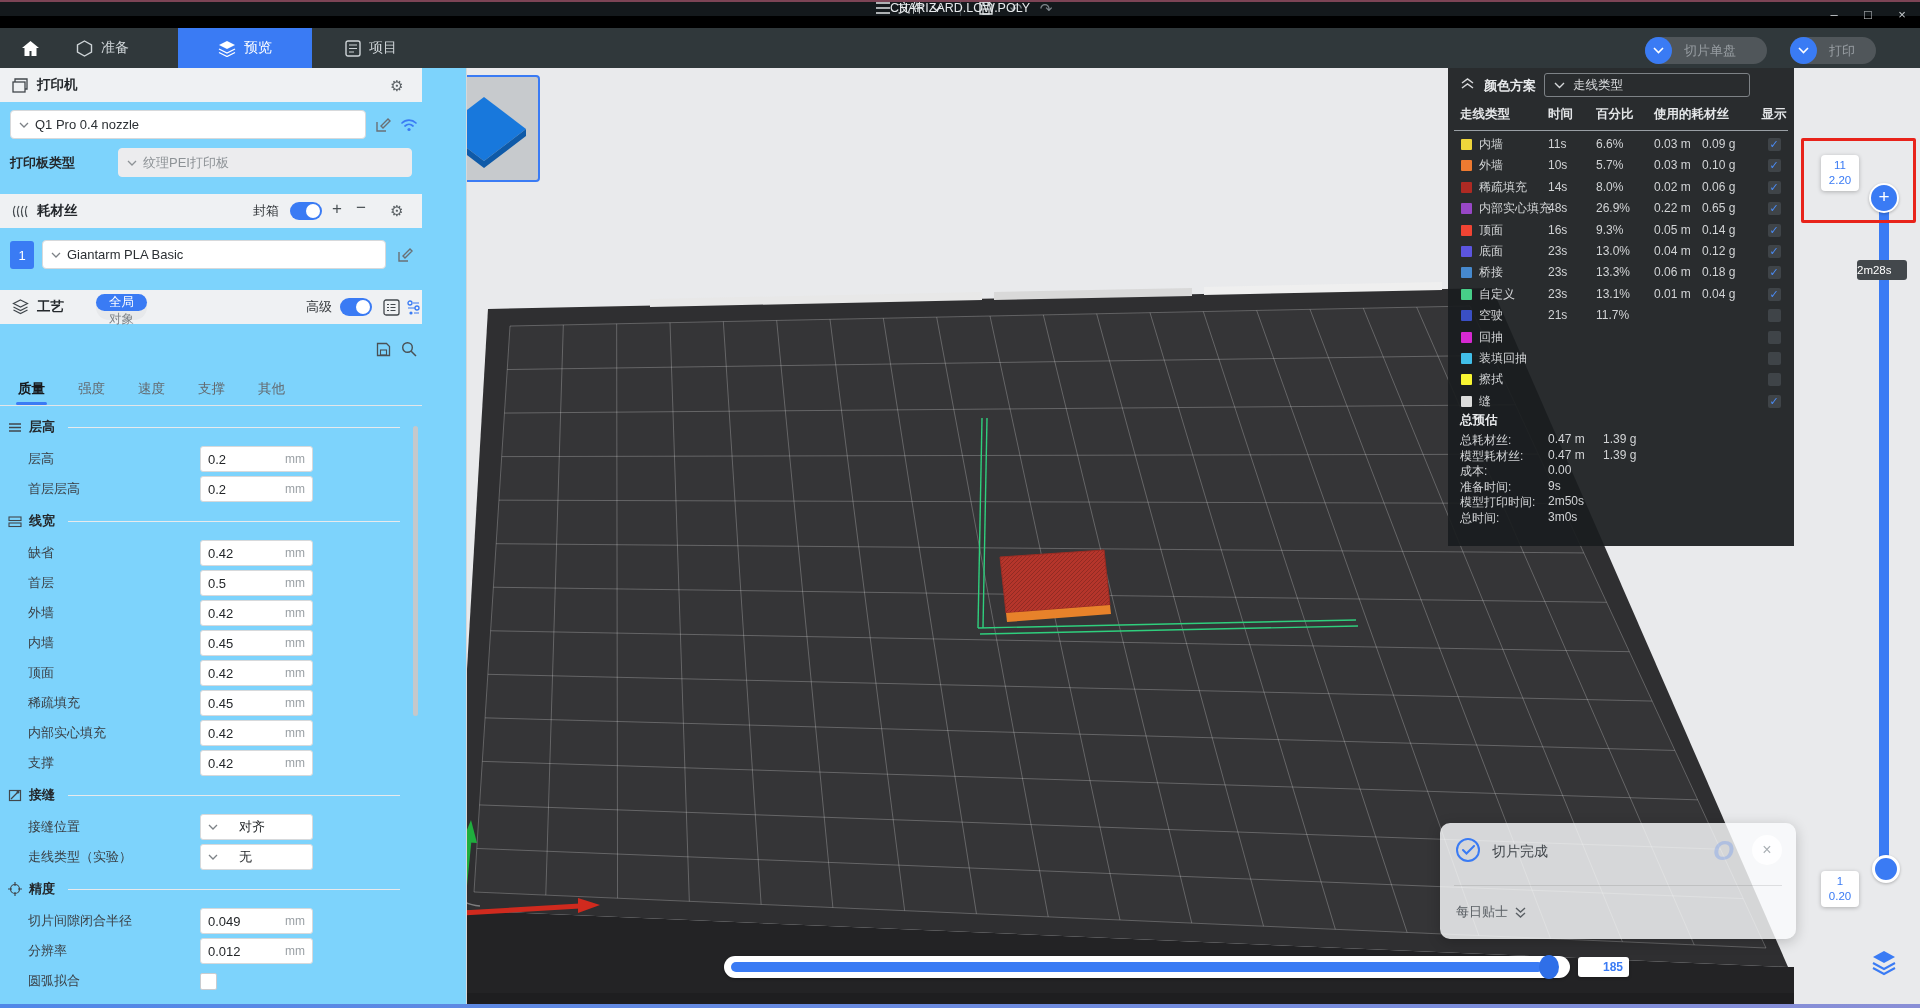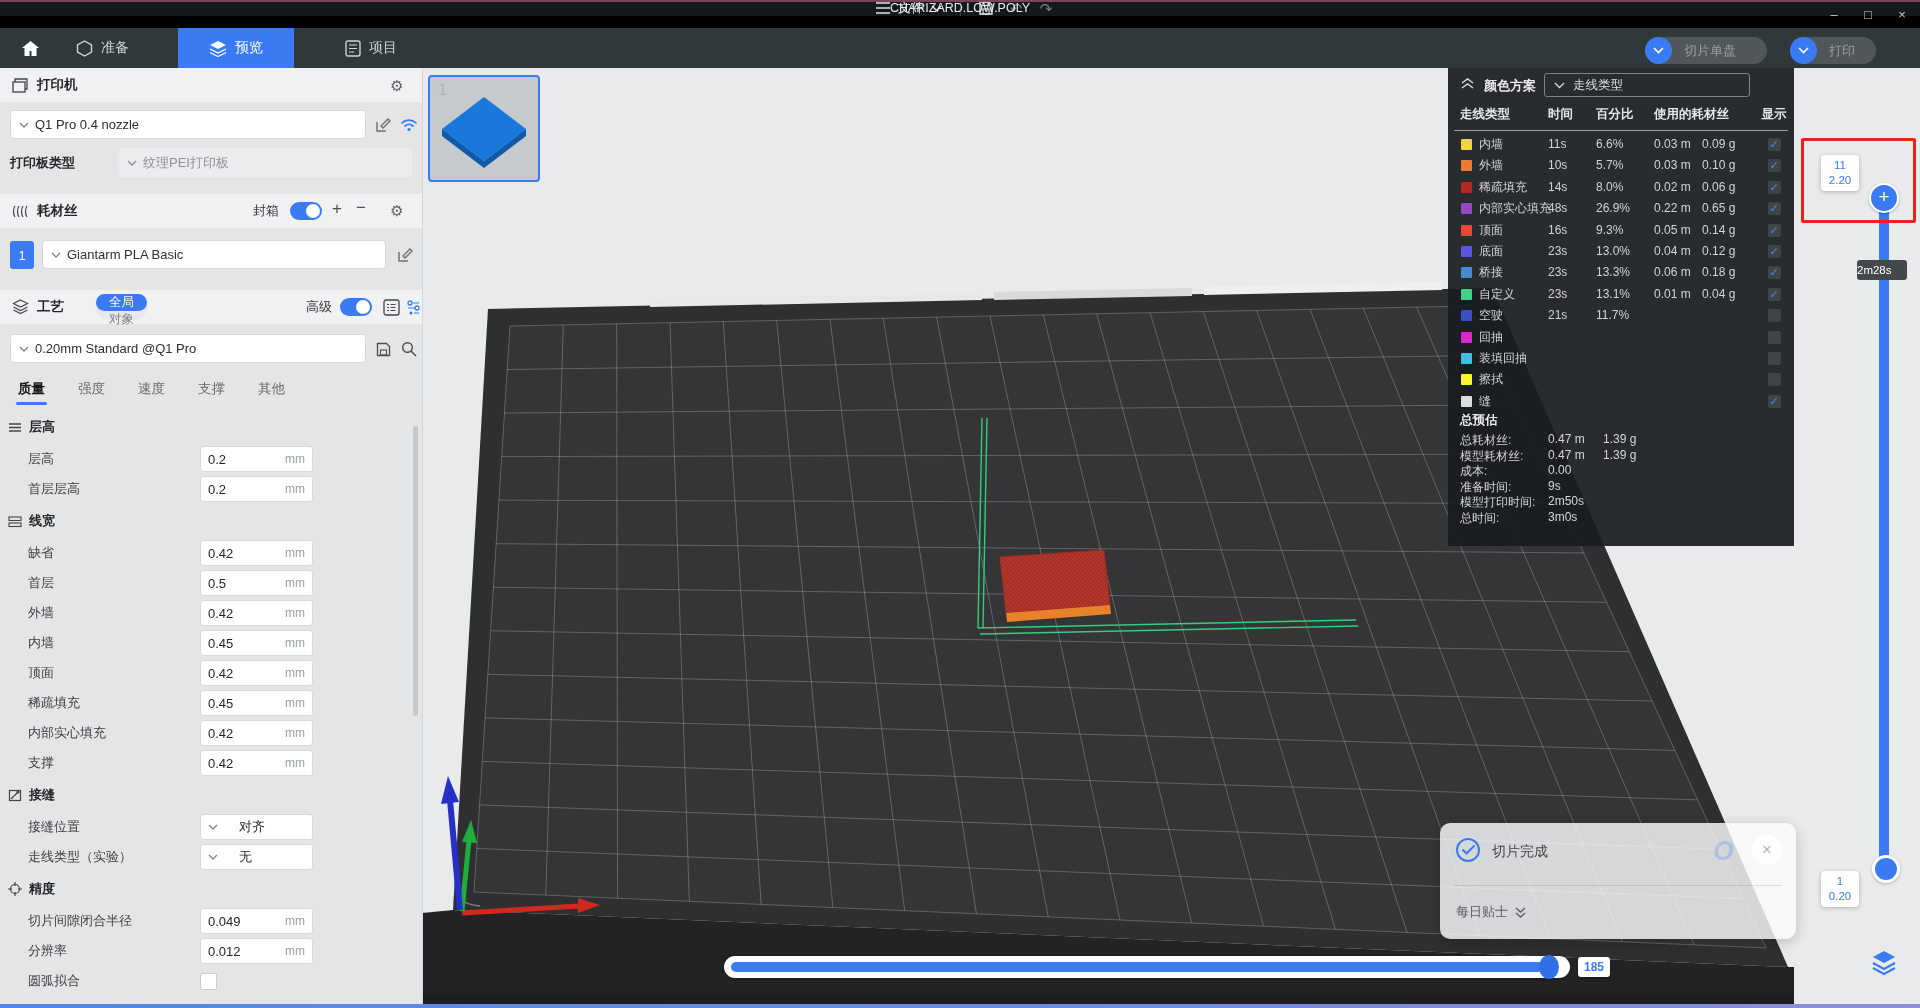--- a/index.html
+++ b/index.html
@@ -21,22 +21,22 @@
   #winctl{position:absolute;right:8px;top:0;height:28px;display:flex;align-items:center;gap:14px;color:#c6cbce;font-size:13px;z-index:31;}
   #winctl div{width:20px;text-align:center;cursor:default;}
   
   #tabbar{position:absolute;left:0;top:28px;width:1920px;height:40px;background:#30383b;z-index:29;color:#ced4d7;}
   .ttab{position:absolute;top:0;height:40px;display:flex;align-items:center;gap:8px;font-size:14px;}
   .ttab.active{background:#3a7bf4;color:#fff;justify-content:center;}
   .actbtn{position:absolute;top:37px;height:27px;border-radius:14px;background:#50565a;display:flex;align-items:center;z-index:29;}
   .actbtn .cir{width:27px;height:27px;border-radius:50%;background:#3a7bf4;display:flex;align-items:center;justify-content:center;}
   .actbtn .albl{color:#989ea3;font-size:13px;padding:0 15px 0 12px;white-space:nowrap;}
   
-  #leftpanel{position:absolute;left:0;top:68px;width:422px;height:940px;background:#e5e5e5;z-index:10;
-             border-right:1px solid #d6d8da;overflow:hidden;}
+  #leftpanel{position:absolute;left:0;top:68px;width:422px;height:940px;background:#7dd3fc;z-index:10;
+             border-right:1px solid #d6d8da;overflow:hidden;padding-left:44px;}
   .phead{position:absolute;left:0;width:422px;height:34px;background:#eff1f3;display:flex;align-items:center;gap:8px;padding-left:12px;box-sizing:border-box;}
   .phead b{font-size:13.5px;color:#24282c;}
   .combo{position:absolute;background:#fff;border:1px solid #d7d9db;border-radius:4px;display:flex;align-items:center;gap:6px;
          padding:0 8px;box-sizing:border-box;font-size:13px;color:#2b2f33;}
   .combo.gray{background:#ececee;border-color:#ececee;color:#8d9296;}
   .chev{flex:0 0 auto;}
   .iconbtn{position:absolute;width:22px;height:22px;display:flex;align-items:center;justify-content:center;}
   .gear{font-size:15px;color:#5c6266;line-height:1;}
   .toggle{width:32px;height:18px;border-radius:9px;background:#3a7bf4;position:relative;display:inline-block;}
   .toggle::after{content:"";position:absolute;right:2px;top:2px;width:14px;height:14px;border-radius:50%;background:#fff;}
@@ -105,21 +105,21 @@
   #vtip-bot{left:1821px;top:871px;}
   #timetip{position:absolute;left:1857px;top:260px;width:50px;height:20px;background:#43484c;color:#fff;font-size:11.5px;
            border-radius:3px;text-align:left;line-height:20px;z-index:8;}
   #redbox{position:absolute;left:1801px;top:138px;width:109px;height:79px;border:3px solid #e8231a;border-radius:2px;z-index:25;}
   #layersbtn{position:absolute;left:1870px;top:948px;width:28px;height:28px;z-index:7;}
   
   #htrack{position:absolute;left:724px;top:956px;width:846px;height:22px;background:#fff;border-radius:11px;z-index:6;box-shadow:0 1px 3px rgba(0,0,0,.35);}
   #hfill{position:absolute;left:7px;top:6px;width:812px;height:10px;background:#3a7bf4;border-radius:5px;}
   #hhandle{position:absolute;left:815px;top:-1px;width:20px;height:24px;background:#2f6fe8;border-radius:50%;}
   #hlabel{position:absolute;left:1578px;top:957px;width:32px;height:20px;background:#fff;border-radius:3px;z-index:6;
-          color:#3a7bf4;font-size:12px;font-weight:700;text-align:center;line-height:20px;box-shadow:0 1px 3px rgba(0,0,0,.3);}
+          color:#3a7bf4;font-size:12px;font-weight:700;text-align:center;line-height:20px;box-shadow:0 1px 3px rgba(0,0,0,.3);padding-left:19px;}
   
   #notif{position:absolute;left:1440px;top:823px;width:356px;height:116px;background:rgba(250,251,252,0.82);border-radius:10px;
          box-shadow:0 3px 14px rgba(0,0,0,.2);z-index:9;}
   #notif .ckc{position:absolute;left:16px;top:15px;width:24px;height:24px;border-radius:50%;border:2.5px solid #3a7bf4;box-sizing:border-box;
               display:flex;align-items:center;justify-content:center;}
   #notif .ntitle{position:absolute;left:52px;top:20px;font-size:14px;color:#43484d;}
   #notif .nlogo{position:absolute;right:62px;top:13px;font-size:27px;font-weight:700;color:rgba(90,140,245,0.3);font-style:italic;}
   #notif .nclose{position:absolute;right:14px;top:12px;width:30px;height:30px;border-radius:50%;background:rgba(255,255,255,0.85);
                  color:#aab0b5;font-size:16px;text-align:center;line-height:30px;}
   #notif .ndiv{position:absolute;left:14px;right:14px;top:62px;height:1px;background:rgba(0,0,0,0.1);}
@@ -168,21 +168,21 @@
     <svg width="19" height="17">
         <path d="M9.5 1L1 8h2.5v8h5v-5h2v5h5V8H18z" fill="#fff"></path>
       </svg>
   </div>
   <div class="ttab" style="left:76px;">
     <svg width="17" height="17">
         <path d="M8.5 1l7 4v7l-7 4-7-4V5z" fill="none" stroke="#ced4d7" stroke-width="1.4"></path>
       </svg>
     <span>准备</span>
   </div>
-  <div class="ttab active" style="left:178px;width:116px;">
+  <div class="ttab active" style="left:178px;width:134px;">
     <svg width="18" height="17">
         <path d="M9 1l8 4-8 4-8-4z" fill="#fff"></path>
         <path d="M1 9l8 4 8-4M1 12.5l8 4 8-4" fill="none" stroke="#fff" stroke-width="1.3"></path>
       </svg>
     <span>预览</span>
   </div>
   <div class="ttab" style="left:345px;">
     <svg width="16" height="17">
         <rect x="1" y="1" width="14" height="15" rx="2" fill="none" stroke="#ced4d7" stroke-width="1.4"></rect>
         <path d="M4 5h8M4 8.5h8M4 12h5" stroke="#ced4d7" stroke-width="1.2"></path>
@@ -295,26 +295,20 @@
   </div>
   <div class="iconbtn" style="left:402px;top:228px;">
     <svg width="17" height="17">
         <circle cx="5" cy="4" r="2" fill="none" stroke="#3a7bf4" stroke-width="1.3"></circle>
         <circle cx="12" cy="9" r="2" fill="none" stroke="#3a7bf4" stroke-width="1.3"></circle>
         <circle cx="6" cy="14" r="1.6" fill="#3a7bf4"></circle>
         <path d="M8 4h6M3 9h7M9 14h5" stroke="#3a7bf4" stroke-width="1.1"></path>
       </svg>
   </div>
 
-  <div class="combo" style="left:10px;top:266px;width:356px;height:29px;">
-    <svg class="chev" width="10" height="6">
-        <path d="M1 1l4 4 4-4" fill="none" stroke="#7d8287" stroke-width="1.3"></path>
-      </svg>
-    <span>0.20mm Standard @Q1 Pro</span>
-  </div>
   <div class="iconbtn" style="left:372px;top:270px;">
     <svg width="15" height="15">
         <path d="M1.5 1.5h9l3 3v9h-12z" fill="none" stroke="#4a5054" stroke-width="1.3"></path>
         <rect x="4.5" y="8" width="6" height="5" fill="none" stroke="#4a5054" stroke-width="1.1"></rect>
       </svg>
   </div>
   <div class="iconbtn" style="left:398px;top:270px;">
     <svg width="16" height="16">
         <circle cx="6.5" cy="6.5" r="4.8" fill="none" stroke="#4a5054" stroke-width="1.4"></circle>
         <path d="M10.2 10.2L15 15" stroke="#4a5054" stroke-width="1.5"></path>

